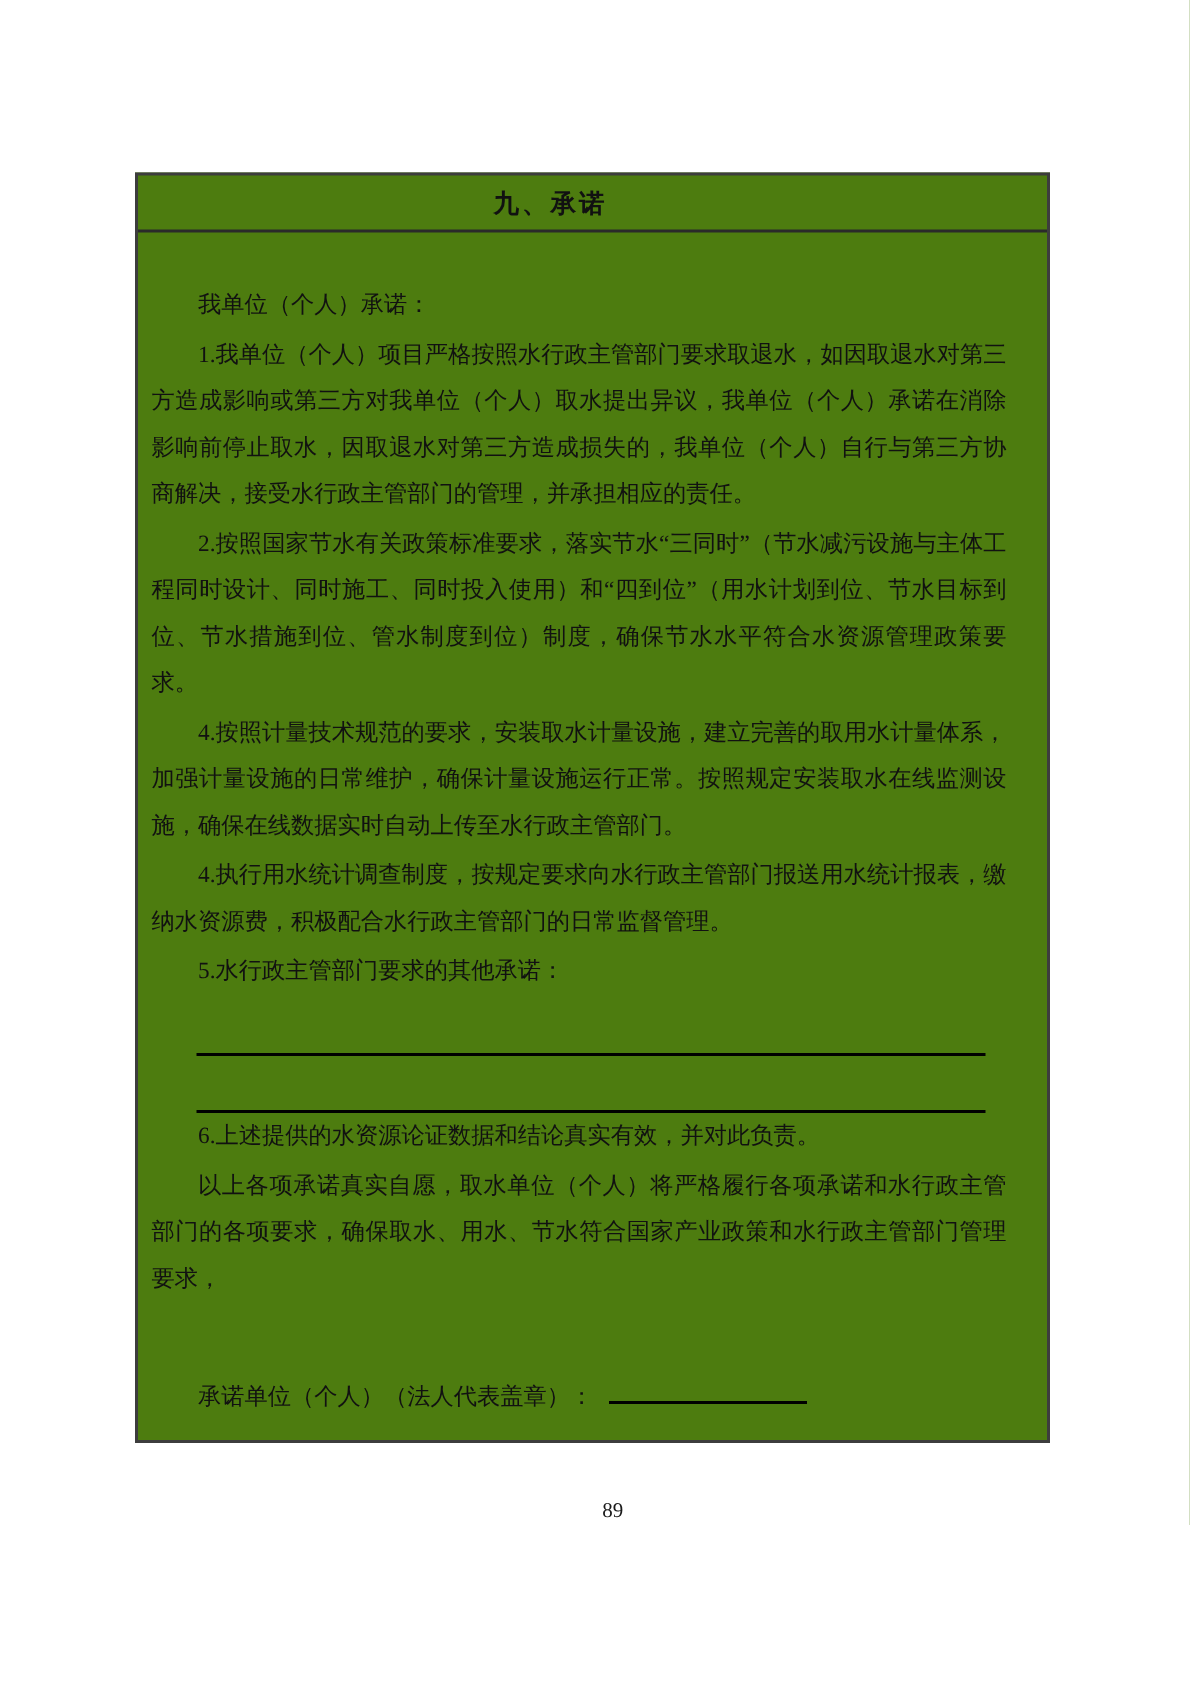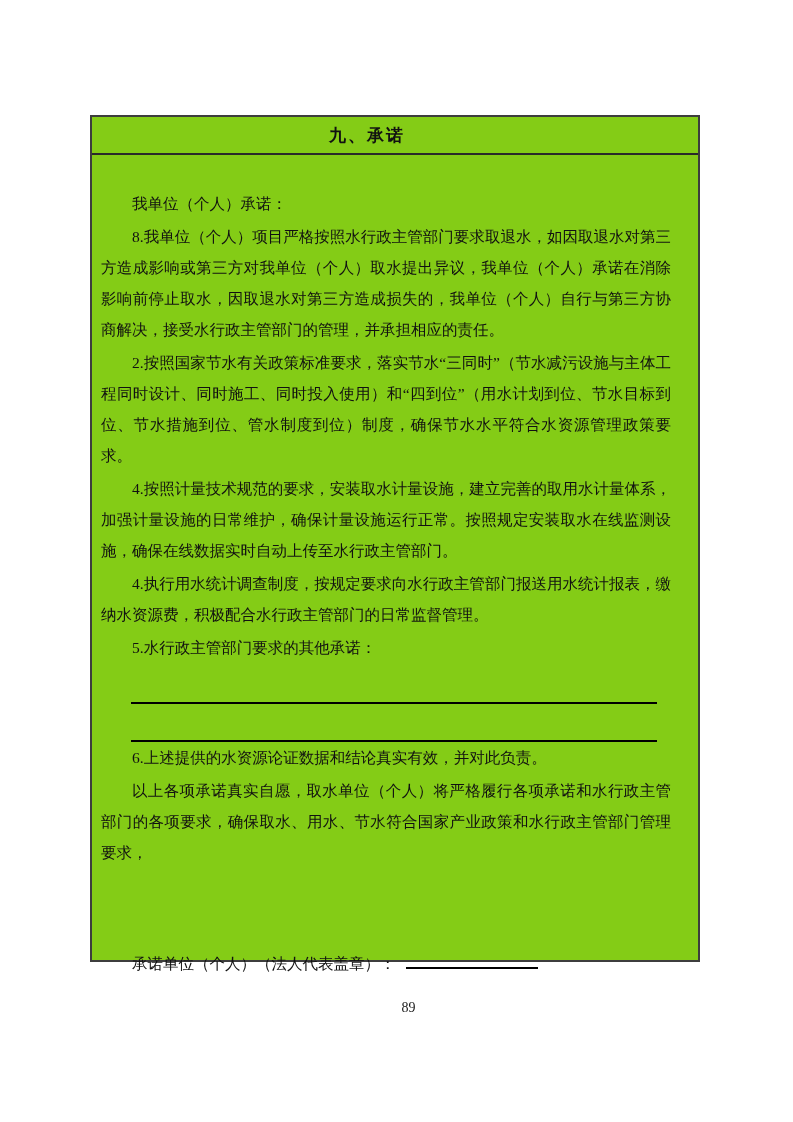--- a/index.html
+++ b/index.html
@@ -12,21 +12,21 @@
     color: #111111;
     overflow: hidden;
   }
   .doc-box {
     position: absolute;
     left: 90px;
     top: 115px;
     width: 610px;
     height: 847px;
     border: 2px solid #3d3d3d;
-    background: #84cc16;
+    background: #4d7c0f;
   }
   .title-row {
     height: 38px;
     border-bottom: 2px solid #2a2a2a;
     display: flex;
     align-items: center;
     justify-content: center;
   }
   .title-text {
     font-weight: bold;
@@ -46,21 +46,21 @@
     margin-bottom: 2px;
   }
   .fill-line {
     height: 32px;
     border-bottom: 2px solid #000000;
     margin: 6px 14px 0 30px;
   }
   .fill-line.first { margin-top: 9px; }
   p.after-lines { margin-top: 0; }
   .sig-row {
-    margin-top: 80px;
+    margin-top: 48px;
     line-height: 31px;
     text-indent: 2em;
     white-space: nowrap;
   }
   .sig-line {
     display: inline-block;
     width: 132px;
     height: 1.05em;
     border-bottom: 2px solid #000000;
     margin-left: 10px;
@@ -78,21 +78,21 @@
 </style>
 </head>
 <body>
 
 <div class="doc-box">
   <div class="title-row">
     <span class="title-text">九、承诺</span>
   </div>
   <div class="content">
     <p>我单位（个人）承诺：</p>
-    <p>8.我单位（个人）项目严格按照水行政主管部门要求取退水，如因取退水对第三方造成影响或第三方对我单位（个人）取水提出异议，我单位（个人）承诺在消除影响前停止取水，因取退水对第三方造成损失的，我单位（个人）自行与第三方协商解决，接受水行政主管部门的管理，并承担相应的责任。</p>
+    <p>1.我单位（个人）项目严格按照水行政主管部门要求取退水，如因取退水对第三方造成影响或第三方对我单位（个人）取水提出异议，我单位（个人）承诺在消除影响前停止取水，因取退水对第三方造成损失的，我单位（个人）自行与第三方协商解决，接受水行政主管部门的管理，并承担相应的责任。</p>
     <p>2.按照国家节水有关政策标准要求，落实节水“三同时”（节水减污设施与主体工程同时设计、同时施工、同时投入使用）和“四到位”（用水计划到位、节水目标到位、节水措施到位、管水制度到位）制度，确保节水水平符合水资源管理政策要求。</p>
     <p>4.按照计量技术规范的要求，安装取水计量设施，建立完善的取用水计量体系，加强计量设施的日常维护，确保计量设施运行正常。按照规定安装取水在线监测设施，确保在线数据实时自动上传至水行政主管部门。</p>
     <p>4.执行用水统计调查制度，按规定要求向水行政主管部门报送用水统计报表，缴纳水资源费，积极配合水行政主管部门的日常监督管理。</p>
     <p>5.水行政主管部门要求的其他承诺：</p>
     <div class="fill-line first"></div>
     <div class="fill-line"></div>
     <p class="after-lines">6.上述提供的水资源论证数据和结论真实有效，并对此负责。</p>
     <p>以上各项承诺真实自愿，取水单位（个人）将严格履行各项承诺和水行政主管部门的各项要求，确保取水、用水、节水符合国家产业政策和水行政主管部门管理要求，</p>
     <p class="sig-row"><span>承诺单位（个人）（法人代表盖章）：</span><span class="sig-line"></span></p>
   </div>

